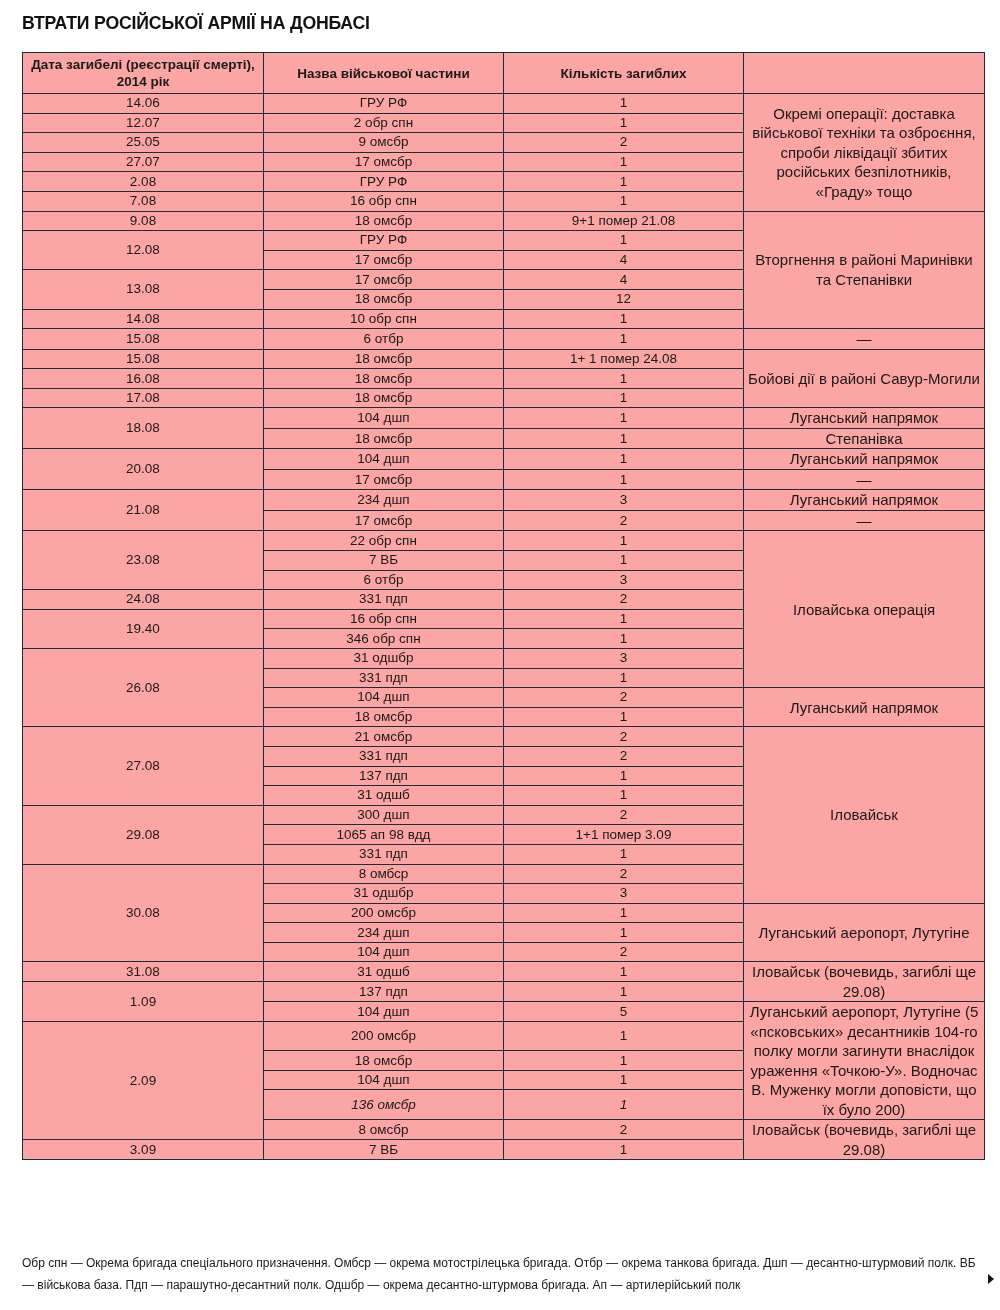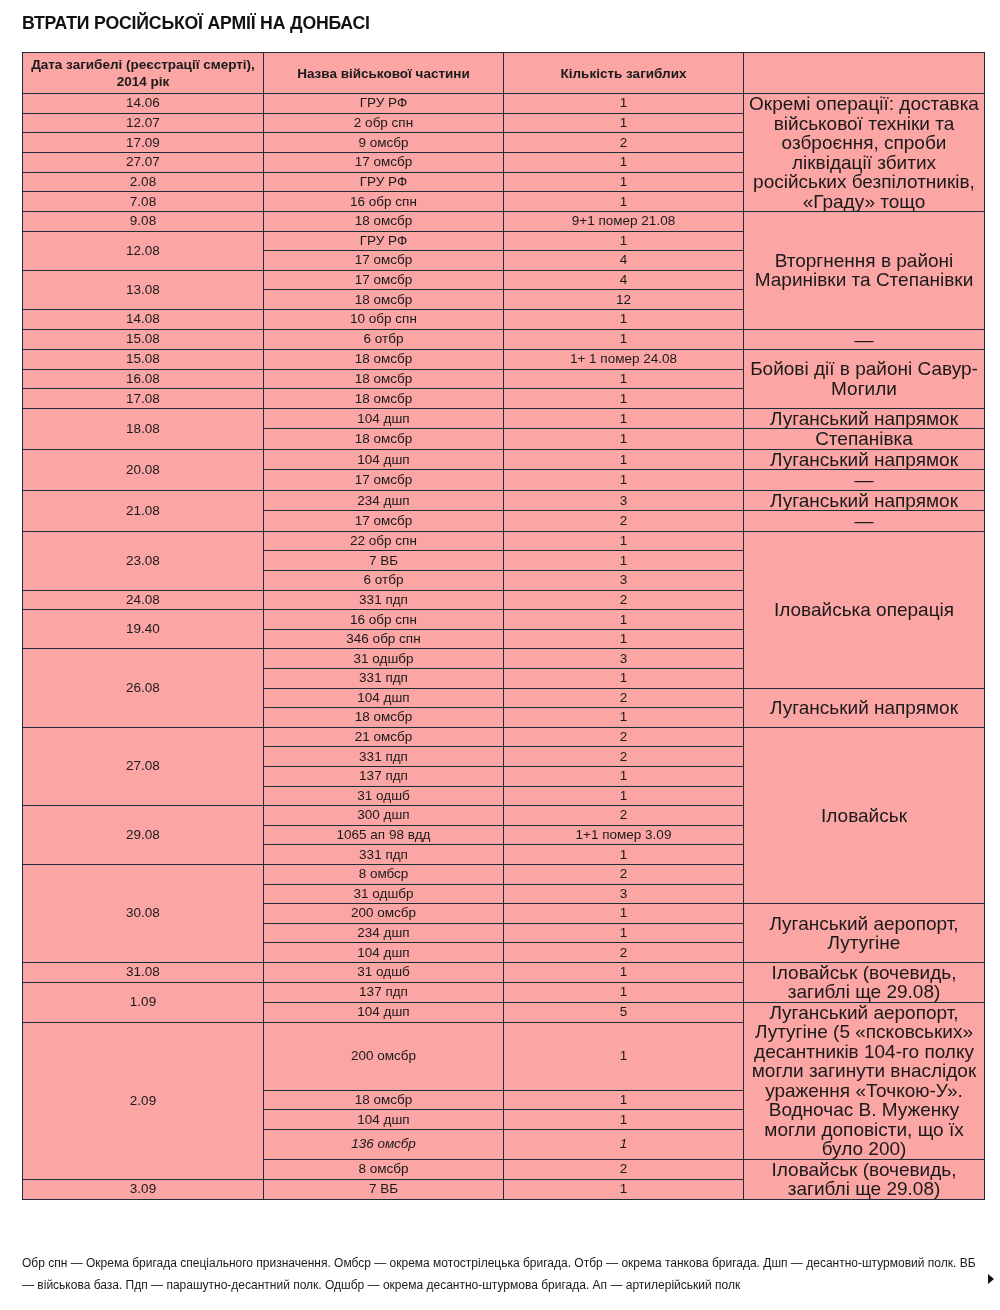--- a/index.html
+++ b/index.html
@@ -11,21 +11,21 @@
                  table-layout: fixed; background: #fca5a5; }
   table.losses col.c1 { width: 241px; }
   table.losses col.c2 { width: 240px; }
   table.losses col.c3 { width: 240px; }
   table.losses col.c4 { width: 241px; }
   table.losses th, table.losses td { border: 1.5px solid #1e2d3a; text-align: center; vertical-align: middle;
       padding: 0 4px; font-size: 13.5px; line-height: 16px; color: #1a1a1a; overflow: hidden; }
   table.losses th { height: 40px; font-weight: bold; font-size: 13.5px; line-height: 17px; }
   table.losses td { height: 18.6px; }
   table.losses td.tall { height: 29px; font-style: italic; }
-  table.losses td.note { line-height: 19.5px; font-size: 19px; }
+  table.losses td.note { line-height: 19.5px; font-size: 15px; }
   .footer { position: absolute; left: 22px; top: 1252px; width: 960px; font-size: 12px; line-height: 22px; color: #1a1a1a; }
   .footer-arrow { position: absolute; left: 988px; top: 1274px; width: 0; height: 0;
        border-top: 5px solid transparent; border-bottom: 5px solid transparent; border-left: 6px solid #111; }
   .watermark { position: absolute; left: 734px; top: 20px; width: 270px; height: 110px; pointer-events: none; }
 </style>
 </head>
 <body>
 
 <div class="title">ВТРАТИ РОСІЙСЬКОЇ АРМІЇ НА ДОНБАСІ</div>
 
@@ -58,21 +58,21 @@
       <td>ГРУ РФ</td>
       <td>1</td>
       <td class="note" rowspan="6">Окремі операції: доставка військової техніки та озброєння, спроби ліквідації збитих російських безпілотників, «Граду» тощо</td>
     </tr>
     <tr>
       <td>12.07</td>
       <td>2 обр спн</td>
       <td>1</td>
     </tr>
     <tr>
-      <td>17.09</td>
+      <td>25.05</td>
       <td>9 омсбр</td>
       <td>2</td>
     </tr>
     <tr>
       <td>27.07</td>
       <td>17 омсбр</td>
       <td>1</td>
     </tr>
     <tr>
       <td>2.08</td>

